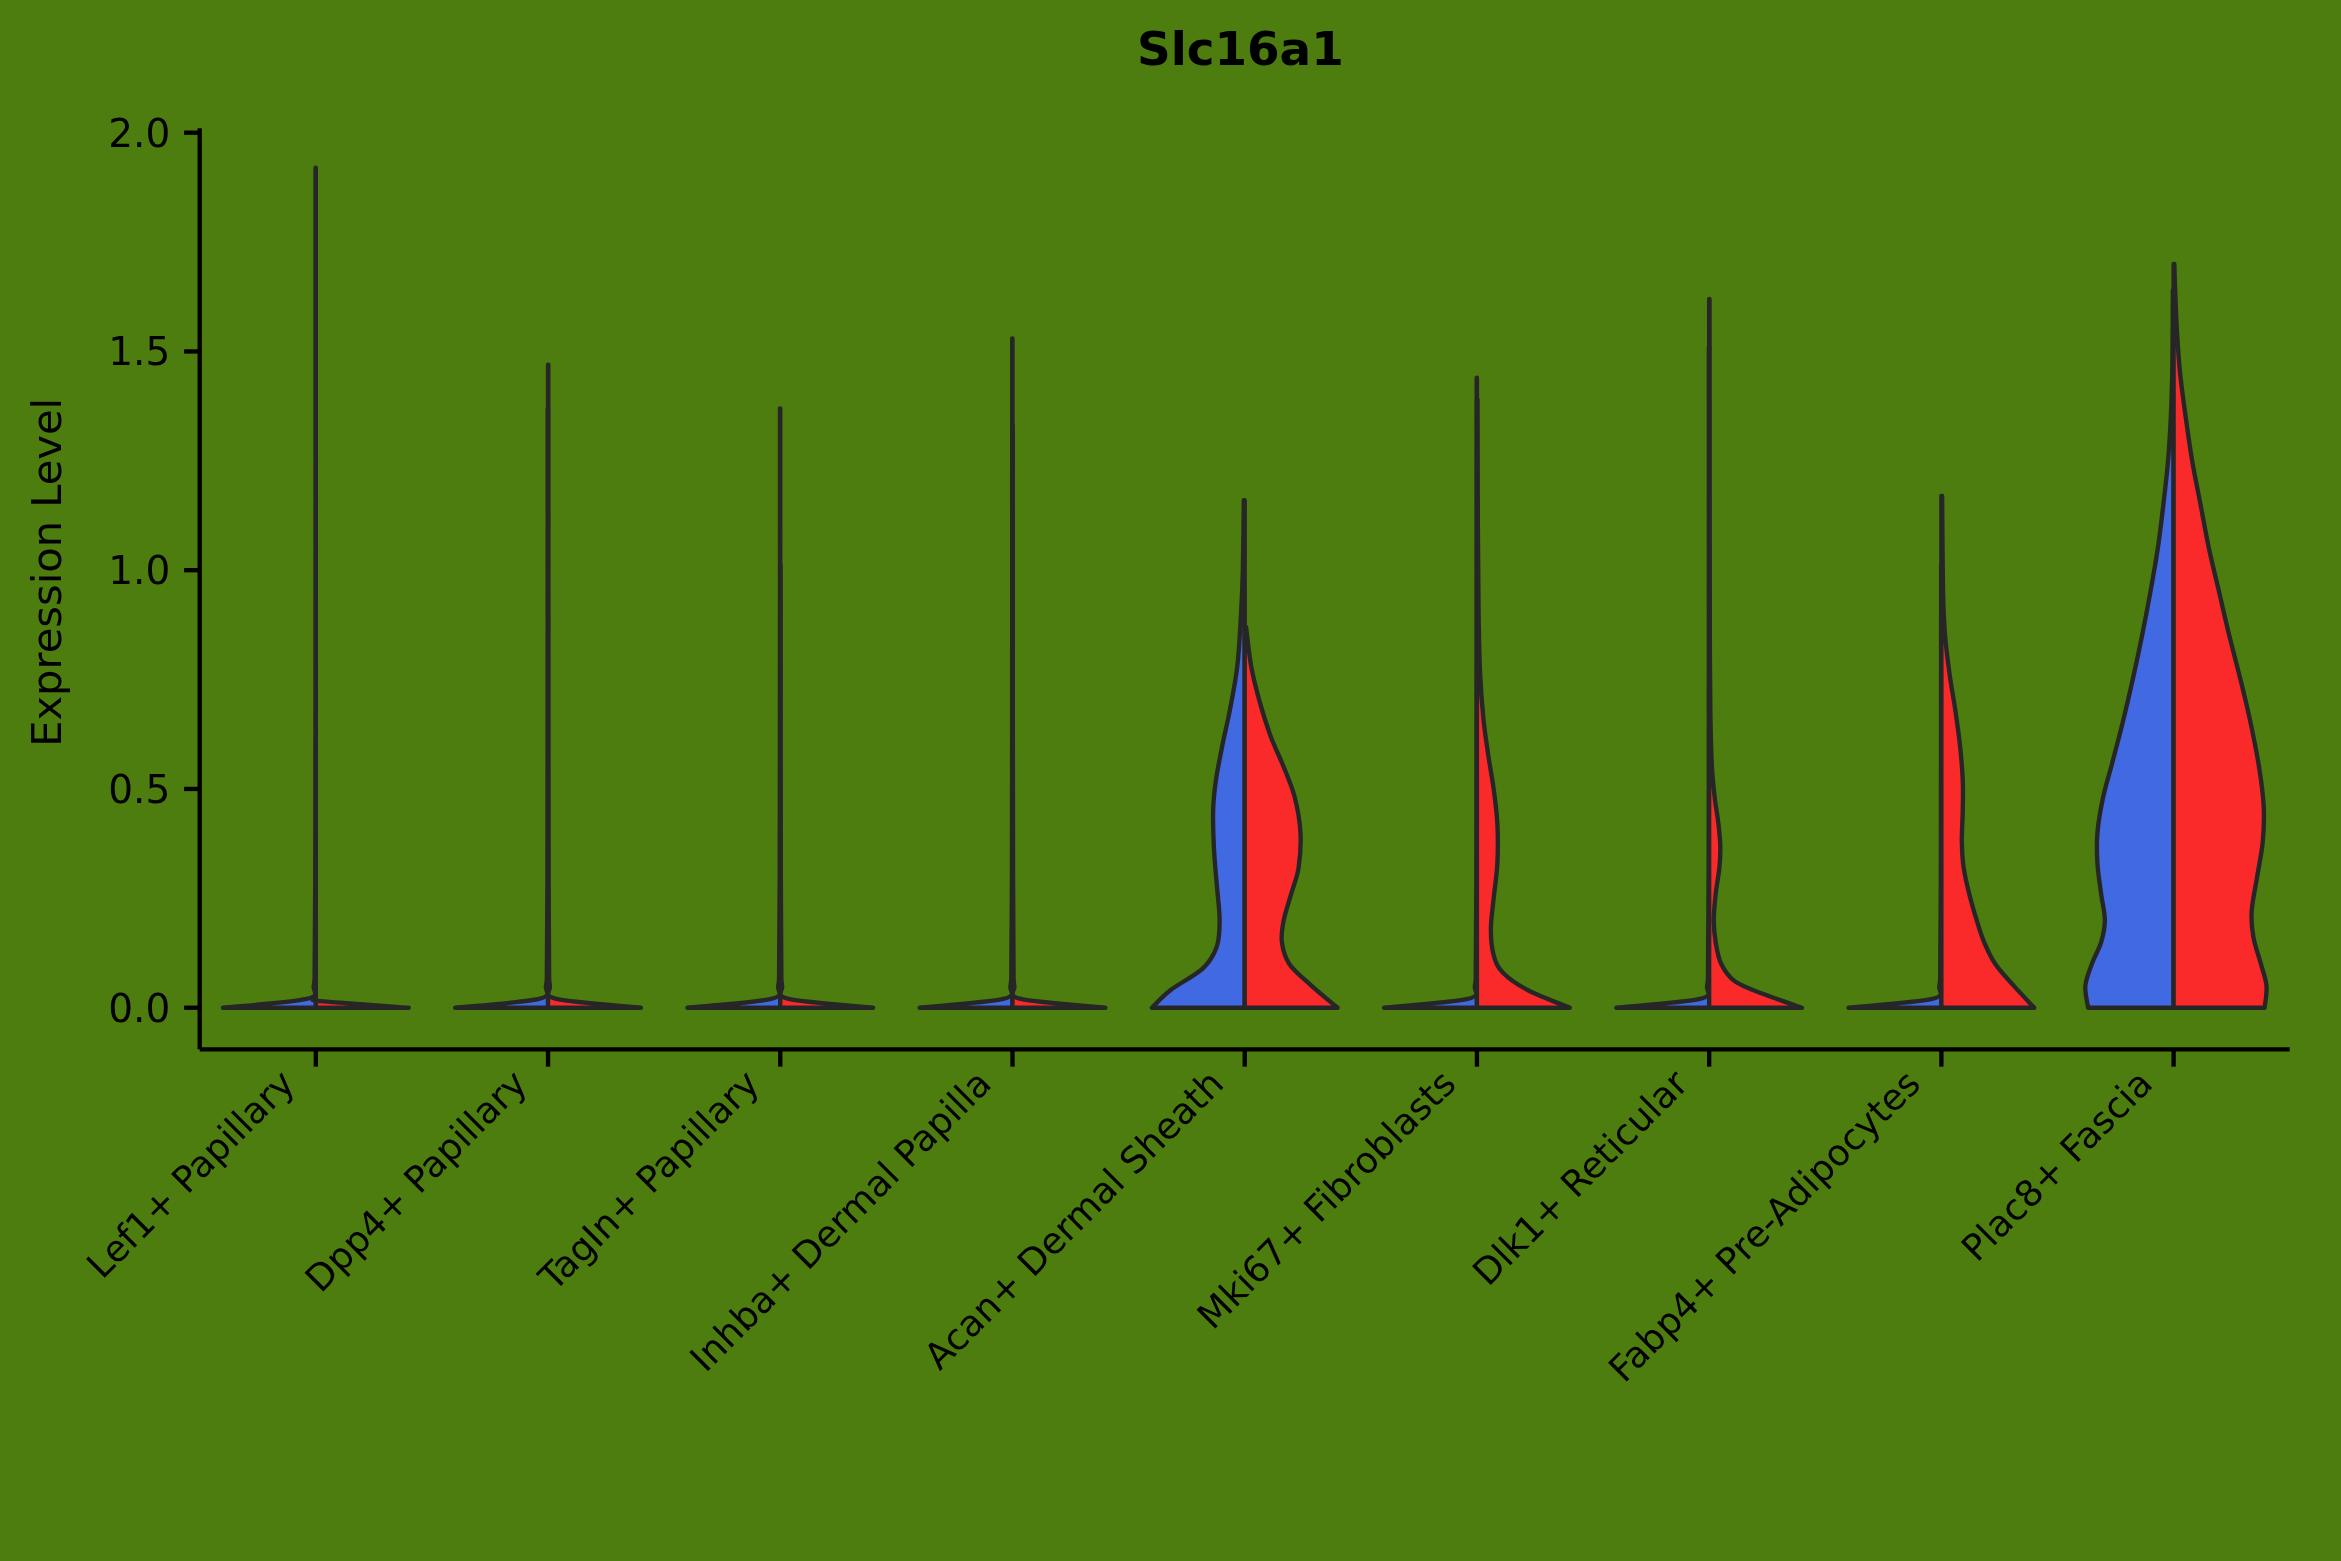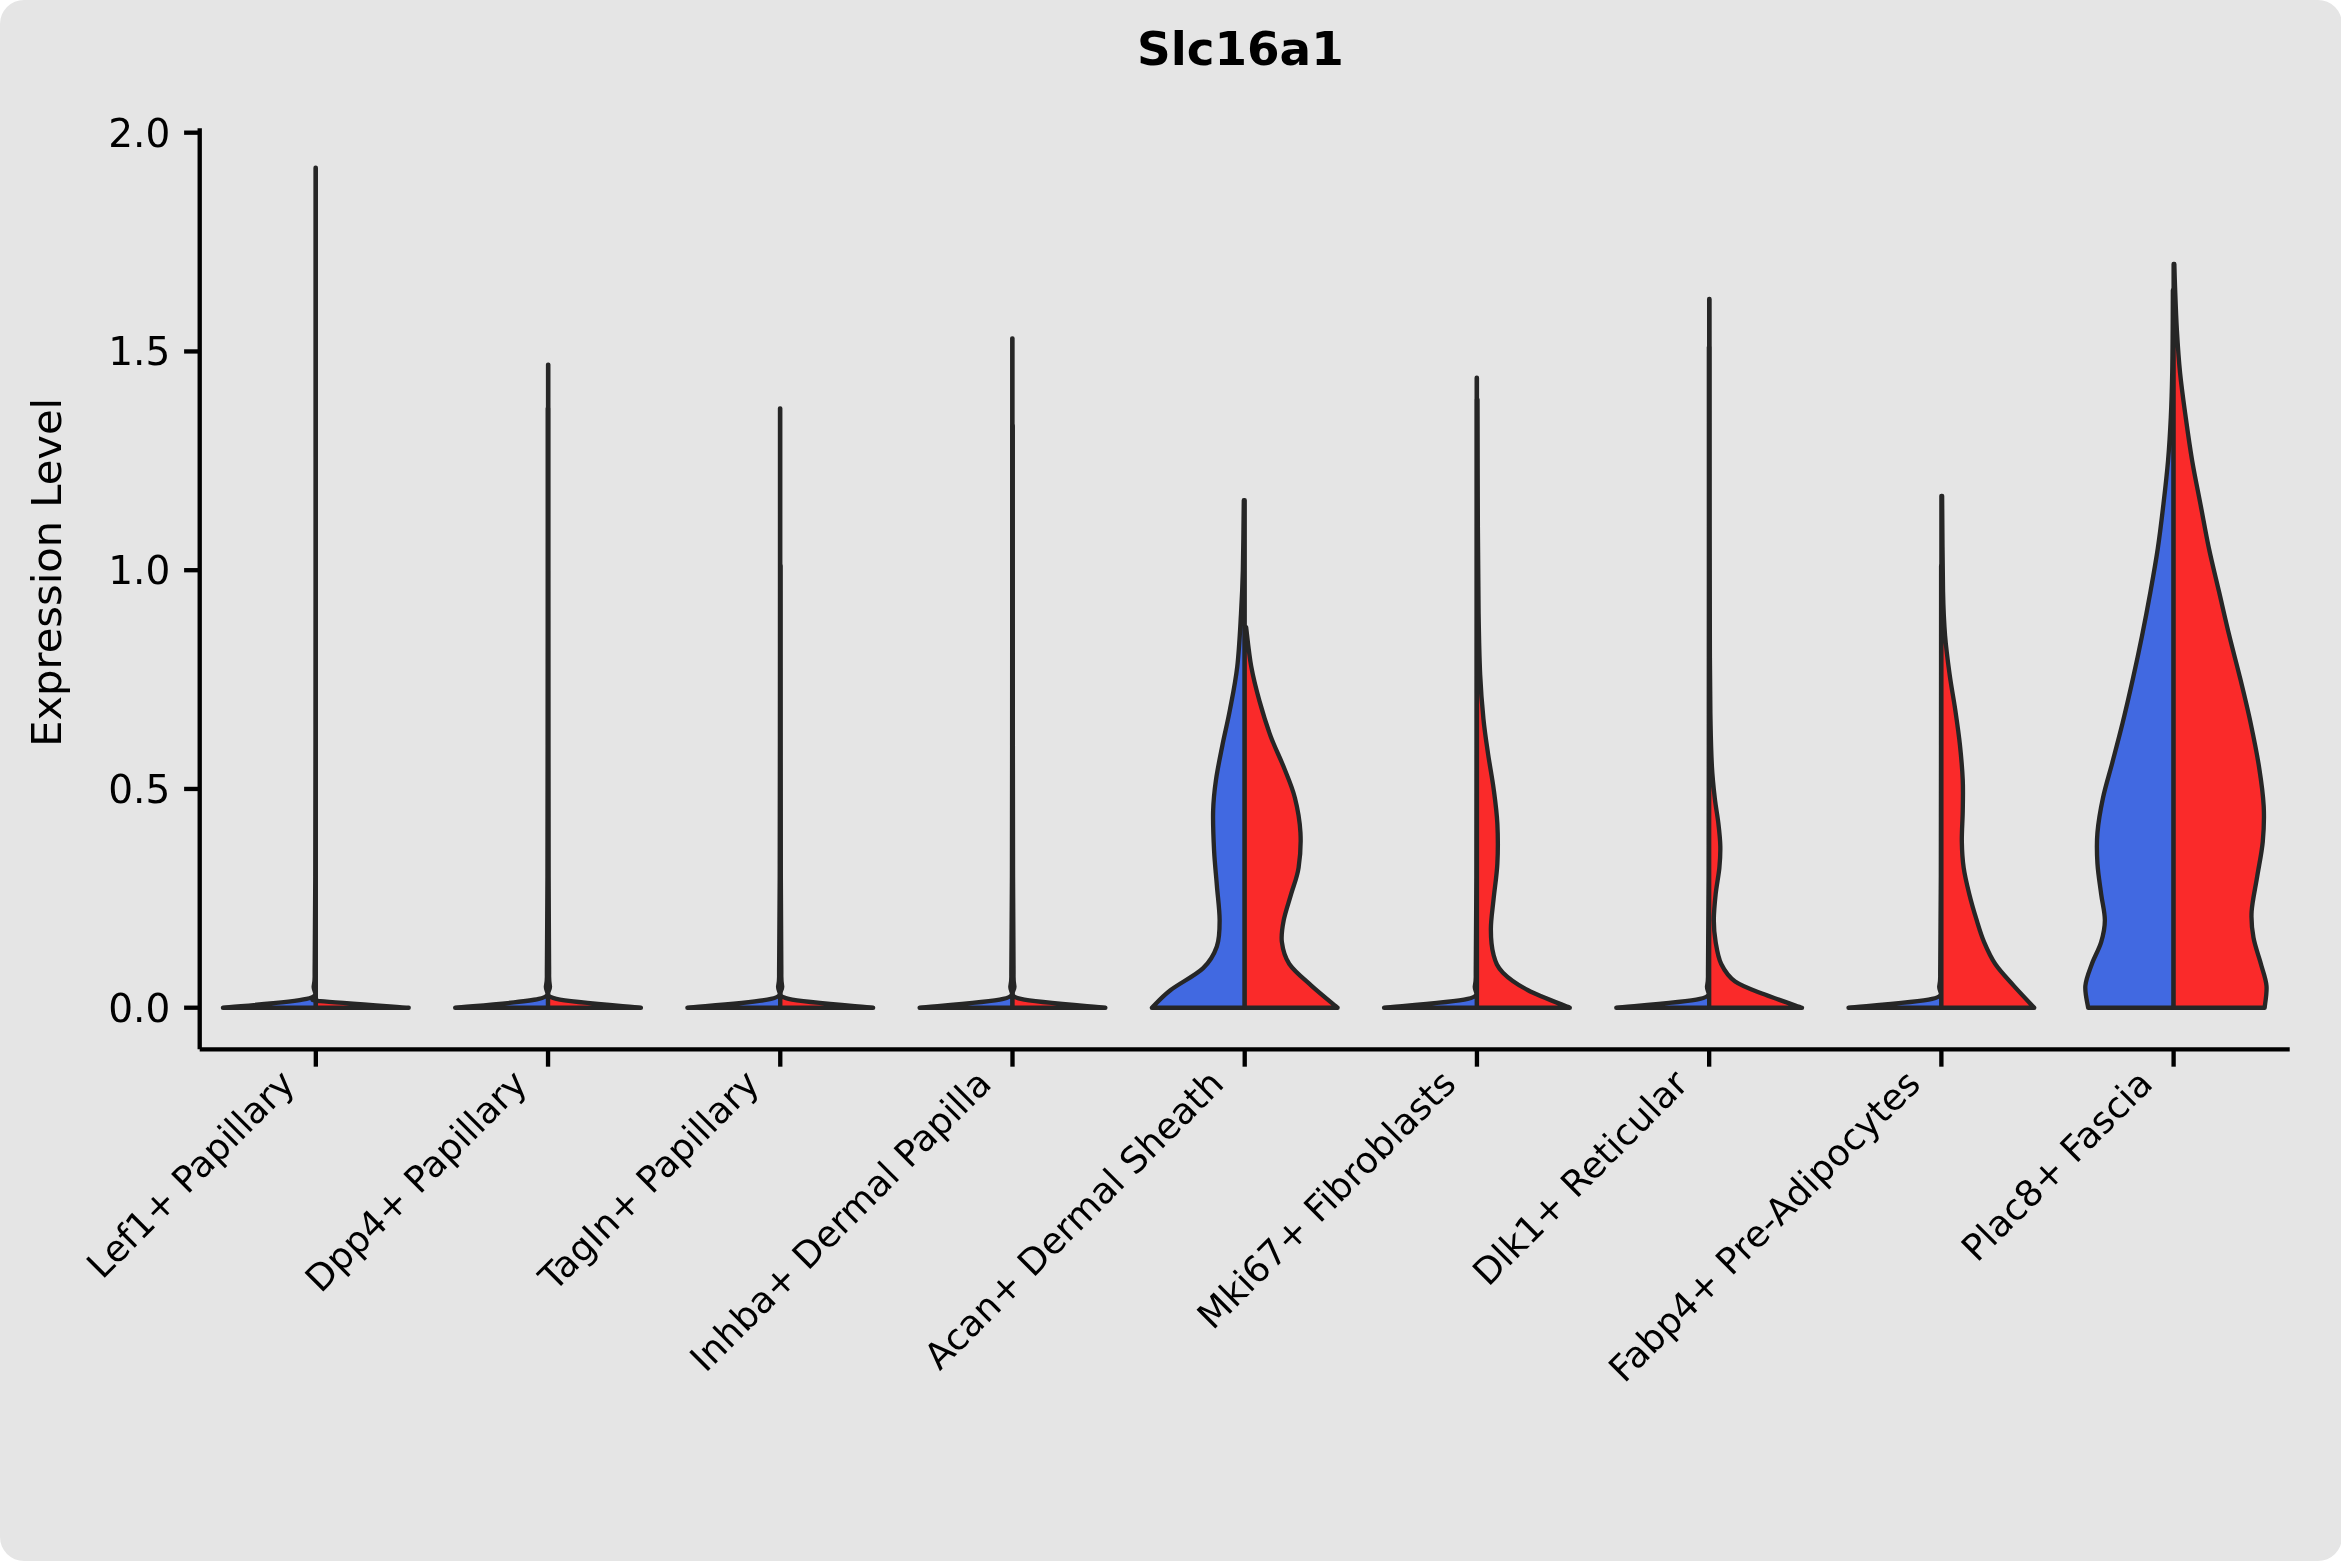--- a/index.html
+++ b/index.html
@@ -10,22 +10,21 @@
   body {
     width: 2342px;
     height: 1561px;
     font-family: "DejaVu Sans", sans-serif;
     overflow: hidden;
   }
   #figure {
     position: relative;
     width: 2342px;
     height: 1561px;
-    background: #e5e5e5;
-    border-radius: 24px;
+    background: #4d7c0f;
   }
   #plot-svg {
     position: absolute;
     left: 0;
     top: 0;
     width: 2342px;
     height: 1561px;
     display: block;
   }
   .chart-title {

